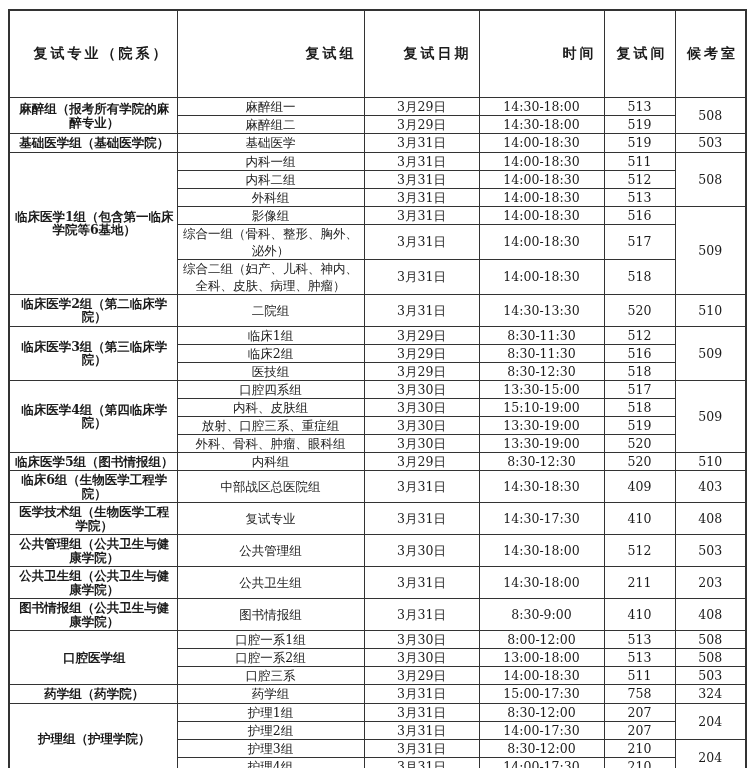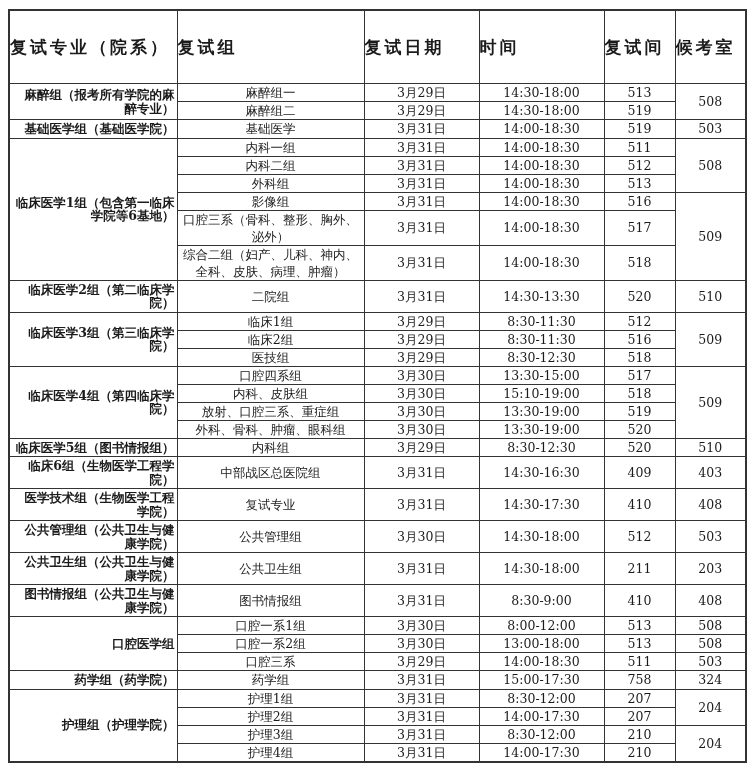--- a/index.html
+++ b/index.html
@@ -16,34 +16,34 @@
     width: 737px;
     border: 2px solid #333333;
   }
   th, td {
     border: 1px solid #333333;
     vertical-align: middle;
     overflow: hidden;
   }
   th {
     height: 72px;
-    font-size: 17px;
+    font-size: 14px;
     font-weight: bold;
-    text-align: left;
+    text-align: right;
     letter-spacing: 3px;
-    padding: 0;
+    padding: 7px;
   }
   td {
     font-size: 12.5px;
     text-align: center;
     line-height: 17px;
     padding: 0 2px;
   }
   td.major {
-    text-align: right;
+    text-align: center;
     font-weight: bold;
     line-height: 13.5px;
     letter-spacing: 0;
     padding: 2px 2px 2px 4px;
     margin-left: 20px;
   }
 </style>
 </head>
 <body>
 
@@ -111,21 +111,21 @@
           <td>513</td>
         </tr>
         <tr>
           <td>影像组</td>
           <td>3月31日</td>
           <td>14:00-18:30</td>
           <td>516</td>
           <td rowspan="3">509</td>
         </tr>
         <tr>
-          <td>口腔三系（骨科、整形、胸外、泌外）</td>
+          <td>综合一组（骨科、整形、胸外、泌外）</td>
           <td>3月31日</td>
           <td>14:00-18:30</td>
           <td>517</td>
         </tr>
         <tr>
           <td>综合二组（妇产、儿科、神内、全科、皮肤、病理、肿瘤）</td>
           <td>3月31日</td>
           <td>14:00-18:30</td>
           <td>518</td>
         </tr>
@@ -188,21 +188,21 @@
           <td>内科组</td>
           <td>3月29日</td>
           <td>8:30-12:30</td>
           <td>520</td>
           <td rowspan="1">510</td>
         </tr>
         <tr>
           <td class="major" rowspan="1">临床6组（生物医学工程学院）</td>
           <td>中部战区总医院组</td>
           <td>3月31日</td>
-          <td>14:30-16:30</td>
+          <td>14:30-18:30</td>
           <td>409</td>
           <td rowspan="1">403</td>
         </tr>
         <tr>
           <td class="major" rowspan="1">医学技术组（生物医学工程学院）</td>
           <td>复试专业</td>
           <td>3月31日</td>
           <td>14:30-17:30</td>
           <td>410</td>
           <td rowspan="1">408</td>

